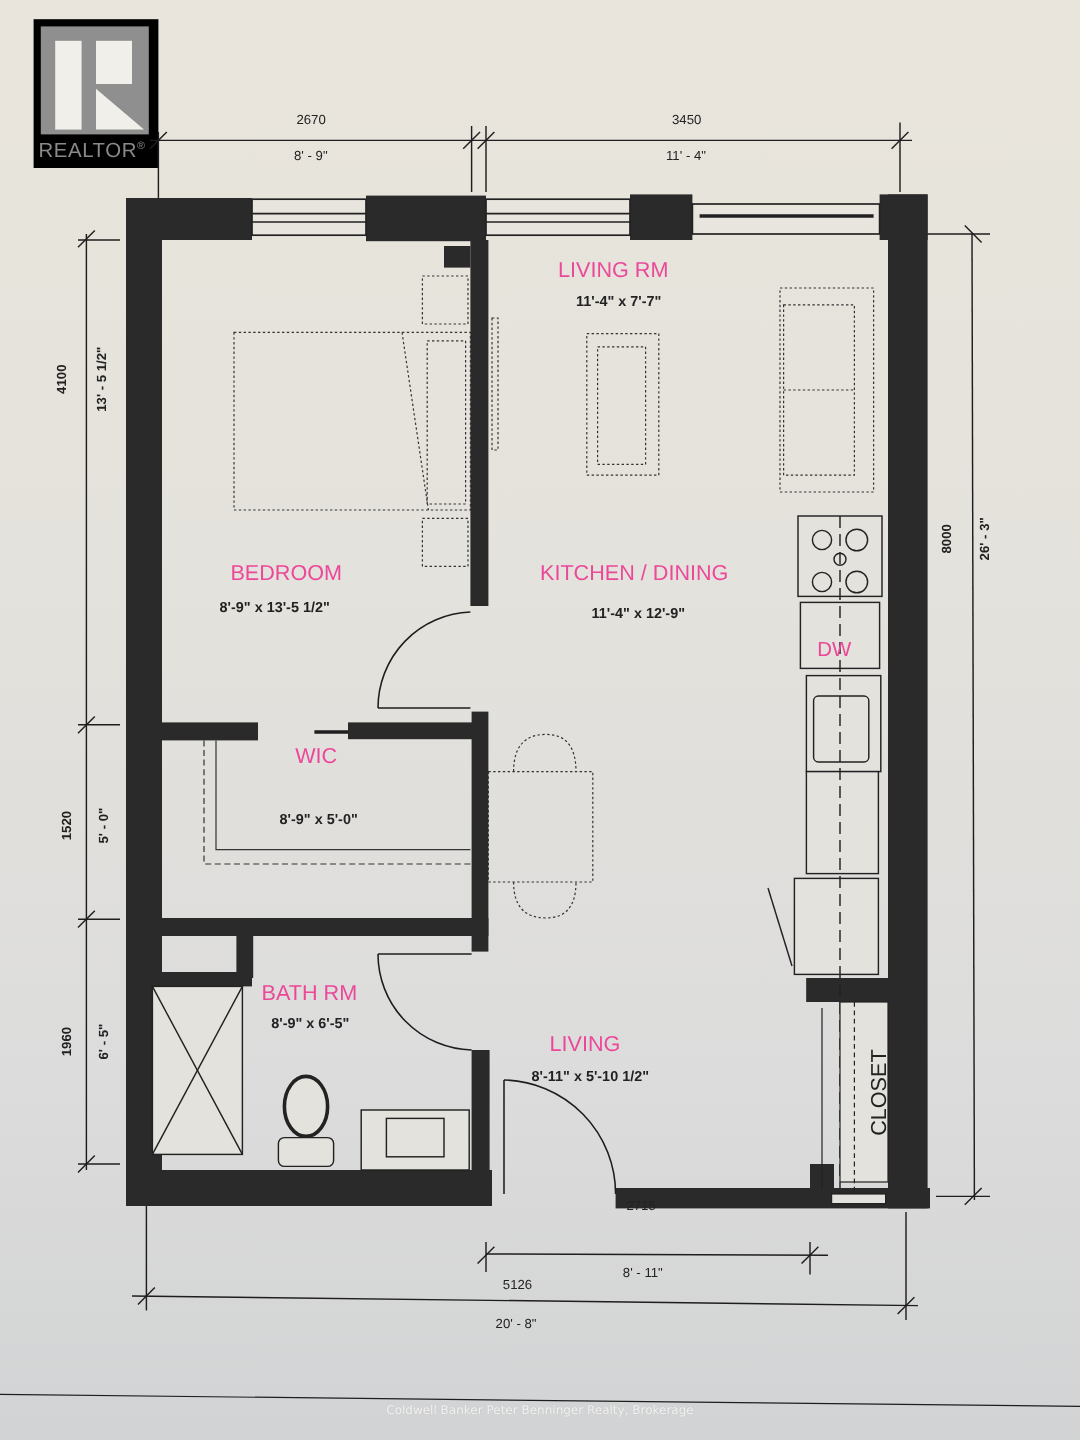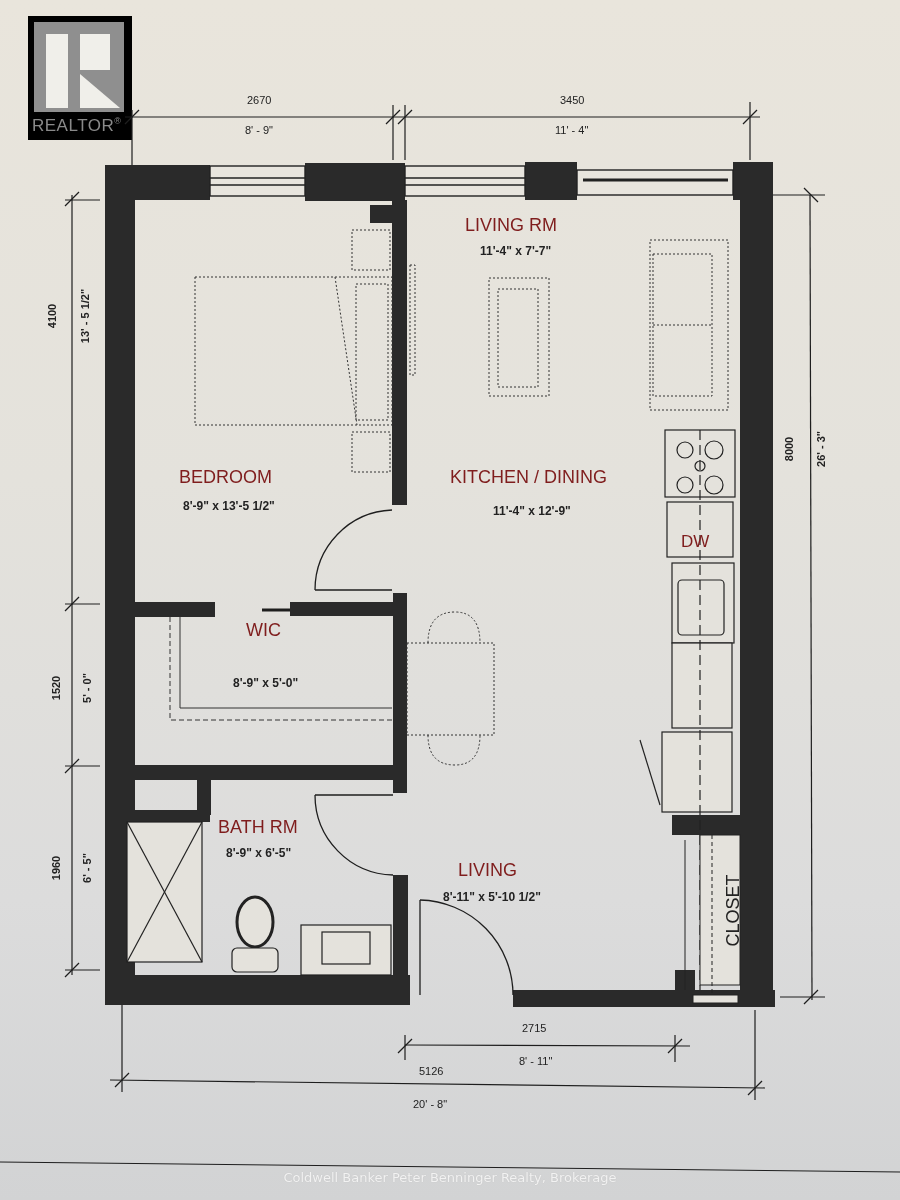--- a/index.html
+++ b/index.html
@@ -7,26 +7,26 @@
          background: linear-gradient(180deg,#e9e5dc 0%,#e4e2dc 40%,#dcdcdc 75%,#d2d3d4 100%);
          font-family: "Liberation Sans", sans-serif; color:#1c1c1c; }
   .abs { position:absolute; }
   .realtor { left:0; top:16px; width:104px; height:124px; background:#000000;margin-left:28px; }
   .realtor .mark { position:absolute; left:6px; top:6px; width:90px; height:90px; background:#8f8f8f; }
   .realtor .r-stem { position:absolute; left:12px; top:12px; width:22px; height:74px; background:#f0efea; }
   .realtor .r-bowl { position:absolute; left:46px; top:12px; width:30px; height:36px; background:#f0efea; }
   .realtor .r-leg { position:absolute; left:46px; top:52px; width:0; height:0;
         border-left:40px solid #f0efea; border-top:34px solid transparent; }
   .realtor .txt { position:absolute; left:4px; top:100px; font-size:17px; color:#8a8a8a; letter-spacing:0.5px; }
-  .room-title { position:absolute; font-size:18px; color:#7f1d1d; white-space:nowrap; }
+  .room-title { position:absolute; font-size:18px; color:#ec4899; white-space:nowrap; }
   .room-dim { position:absolute; font-size:12px; font-weight:bold; color:#222; white-space:nowrap; }
   .dim { position:absolute; font-size:11px; font-weight:normal; color:#222; white-space:nowrap; }
   .vdim { position:absolute; font-size:11px; font-weight:bold; color:#222; white-space:nowrap; transform:rotate(-90deg); transform-origin:center; }
   .closet-lbl { position:absolute; font-size:18px; transform:rotate(-90deg); color:#222; }
-  .watermark { position:absolute; left:0; width:900px; top:1170px; text-align:center; font-family:"DejaVu Sans", sans-serif; font-size:13px; color:#f2f2f2; text-shadow:0 0 1px #bbb; }
+  .watermark { position:absolute; left:0; width:900px; top:1170px; text-align:center; font-family:"DejaVu Sans", sans-serif; font-size:10px; color:#f2f2f2; text-shadow:0 0 1px #bbb; }
   svg { position:absolute; left:0; top:0; }
 </style>
 </head>
 <body>
 
 <div class="abs realtor">
   <div class="mark">
     <div class="r-stem"></div>
       <div class="r-bowl"></div>
       <div class="r-leg"></div>
@@ -192,29 +192,29 @@
 <div class="vdim" style="left:40px;top:310px">4100</div>
 <div class="vdim" style="left:58px;top:310px">13' - 5 1/2"</div>
 <div class="vdim" style="left:44px;top:682px">1520</div>
 <div class="vdim" style="left:72px;top:682px">5' - 0"</div>
 <div class="vdim" style="left:44px;top:862px">1960</div>
 <div class="vdim" style="left:72px;top:862px">6' - 5"</div>
 
 <div class="vdim" style="left:777px;top:443px">8000</div>
 <div class="vdim" style="left:803px;top:443px">26' - 3"</div>
 
-<div class="dim" style="left:522px;top:1022px">2715</div>
+<div class="dim" style="left:522px;top:999px">2715</div>
 <div class="dim" style="left:519px;top:1055px">8' - 11"</div>
 <div class="dim" style="left:419px;top:1065px">5126</div>
 <div class="dim" style="left:413px;top:1098px">20' - 8"</div>
 
 <div class="room-title" style="left:465px;top:215px">LIVING RM</div>
 <div class="room-dim" style="left:480px;top:244px">11'-4" x 7'-7"</div>
 
-<div class="room-title" style="left:179px;top:467px">BEDROOM</div>
+<div class="room-title" style="left:192px;top:467px">BEDROOM</div>
 <div class="room-dim" style="left:183px;top:499px">8'-9" x 13'-5 1/2"</div>
 
 <div class="room-title" style="left:450px;top:467px">KITCHEN / DINING</div>
 <div class="room-dim" style="left:493px;top:504px">11'-4" x 12'-9"</div>
 
 <div class="room-title" style="left:246px;top:620px">WIC</div>
 <div class="room-dim" style="left:233px;top:676px">8'-9" x 5'-0"</div>
 
 <div class="room-title" style="left:218px;top:817px">BATH RM</div>
 <div class="room-dim" style="left:226px;top:846px">8'-9" x 6'-5"</div>

